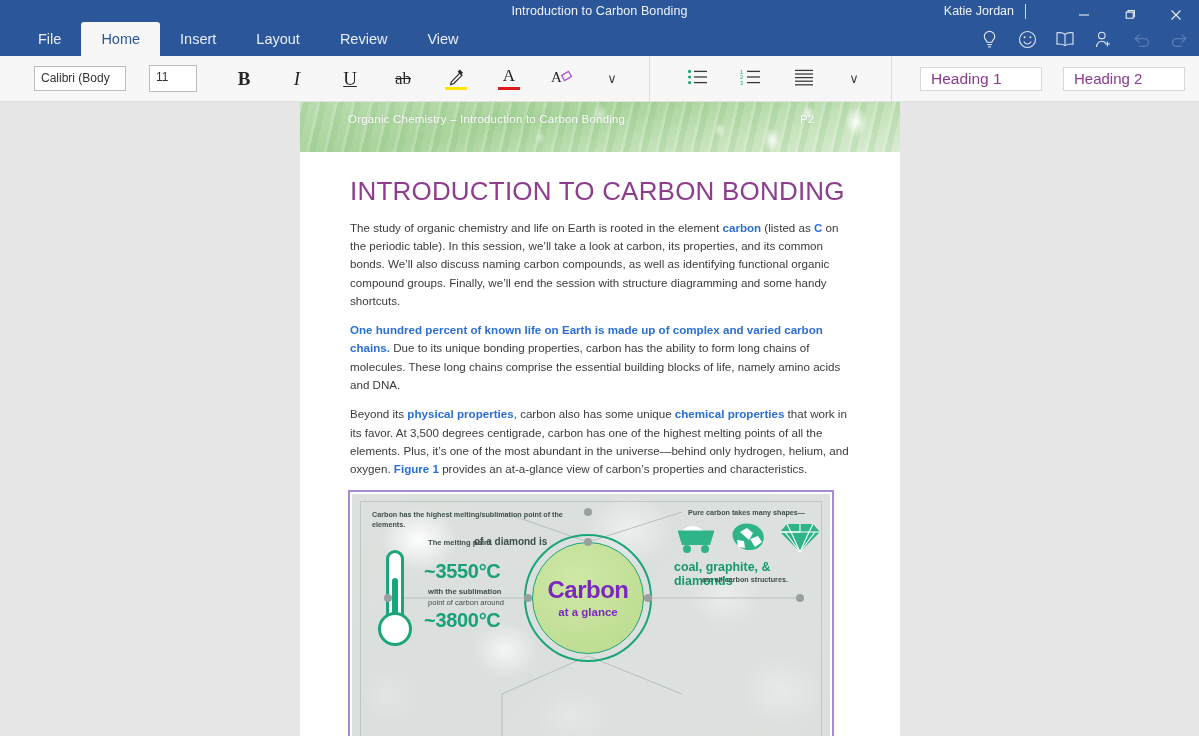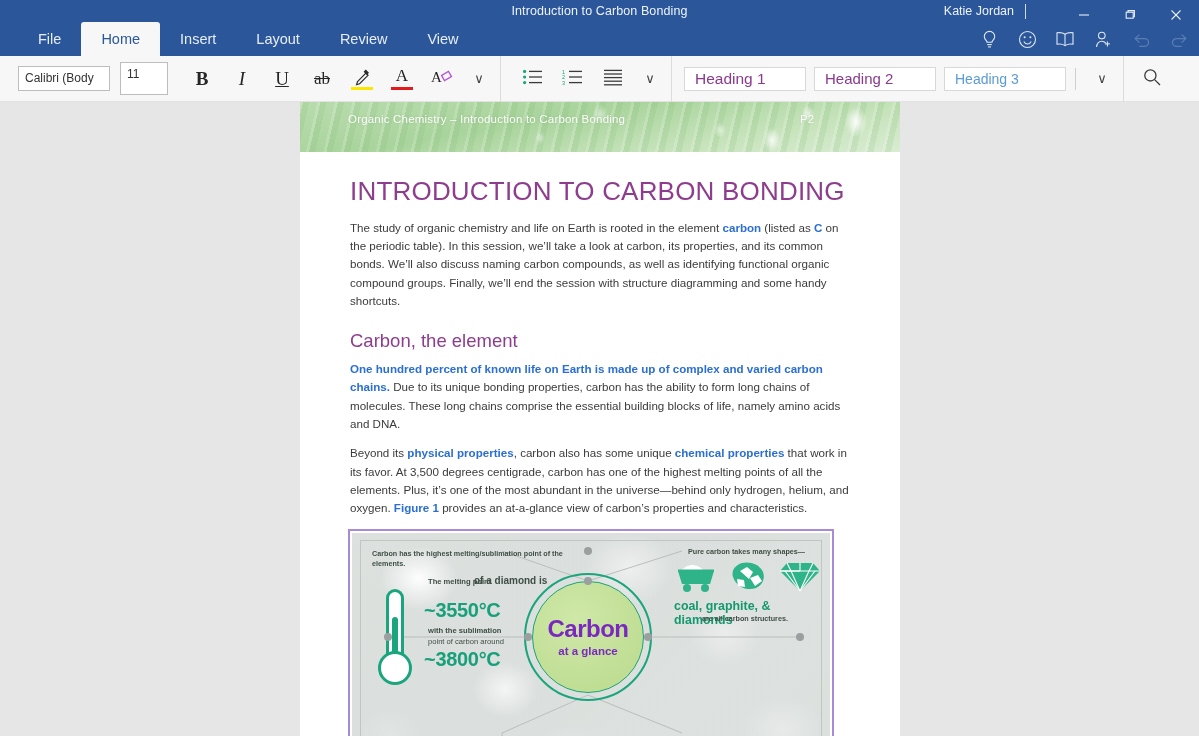--- a/index.html
+++ b/index.html
@@ -42,29 +42,29 @@
   
   .tb-icons{ position:absolute; right:6px; bottom:4px; display:flex; align-items:center; gap:10px;}
   .tb-ico{ width:28px; height:26px; display:flex; align-items:center; justify-content:center; color:#dfe7f3;}
   .tb-ico.dim{ color:#5a7cb4; }
 
   
   .ribbon{
     position:relative; height:46px; background:#f7f7f7;
     border-bottom:1px solid #e2e2e2; display:flex; align-items:center;
   }
-  .grp{ display:flex; align-items:center; height:46px; padding:0 4px; }
+  .grp{ display:flex; align-items:center; height:46px; padding:0 20px;gap:13px; }
   .grp + .grp{ border-left:1px solid #dcdcdc; }
   .fontbox{
     width:92px; height:25px; border:1px solid #bdbdbd; background:#fff;
     font-size:12px; color:#333; padding:0 6px; line-height:23px; overflow:hidden; white-space:nowrap;
     margin-left:14px;
   }
   .sizebox{
-    width:48px; height:33px; border:1px solid #bdbdbd; background:#fff;
+    width:48px; height:27px; border:1px solid #bdbdbd; background:#fff;
     font-size:12px; color:#333; padding:0 6px; line-height:23px; margin-left:10px;
   }
   .rbtn{
     width:40px; height:36px; display:flex; align-items:center; justify-content:center;
     color:#262626; position:relative; cursor:default;
   }
   .rbtn.small{ width:34px; }
   .glyph-b{ font-family:"Liberation Serif", serif; font-weight:bold; font-size:19px; }
   .glyph-i{ font-family:"Liberation Serif", serif; font-style:italic; font-size:19px; }
   .glyph-u{ font-family:"Liberation Serif", serif; font-size:19px; text-decoration:underline; }
@@ -391,21 +391,20 @@
     <div class="banner">
       <div class="banner-left">Organic Chemistry – Introduction to Carbon Bonding</div>
       <div class="banner-right">P2</div>
     </div>
 
     <div class="doc-body">
       <h1 class="doc-h1">INTRODUCTION TO CARBON BONDING</h1>
 
       <p class="doc-p"><span>The study of organic chemistry and life on Earth is rooted in the element </span><span class="blue-b">carbon</span><span> (listed as </span><span class="blue-b">C</span><span> on the periodic table). In this session, we’ll take a look at carbon, its properties, and its common bonds. We’ll also discuss naming carbon compounds, as well as identifying functional organic compound groups. Finally, we’ll end the session with structure diagramming and some handy shortcuts.</span></p>
 
-      <h2 class="doc-h2">Carbon, the element</h2>
 
       <p class="doc-p"><span class="blue-b">One hundred percent of known life on Earth is made up of complex and varied carbon chains.</span><span> Due to its unique bonding properties, carbon has the ability to form long chains of molecules. These long chains comprise the essential building blocks of life, namely amino acids and DNA.</span></p>
 
 
       <p class="doc-p"><span>Beyond its </span><span class="blue-b">physical properties</span><span>, carbon also has some unique </span><span class="blue-b">chemical properties</span><span> that work in its favor. At 3,500 degrees centigrade, carbon has one of the highest melting points of all the elements. Plus, it’s one of the most abundant in the universe—behind only hydrogen, helium, and oxygen. </span><span class="blue-b">Figure 1</span><span> provides an at-a-glance view of carbon’s properties and characteristics.</span></p>
 
       <div class="figwrap">
         <div class="fig">
           <div class="fig-inner-border"></div>
 

